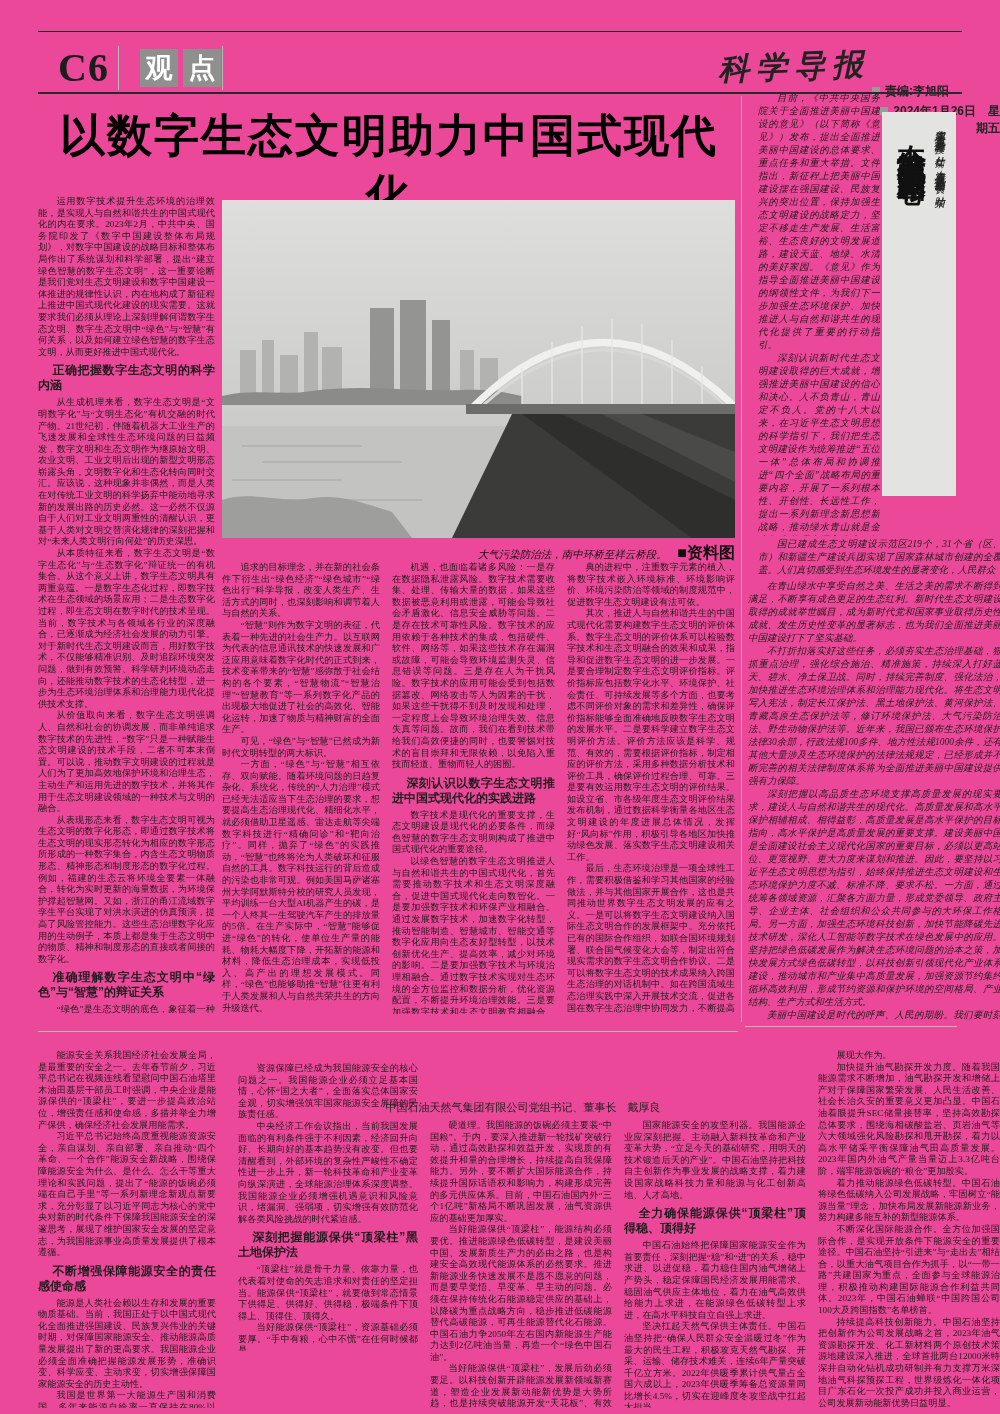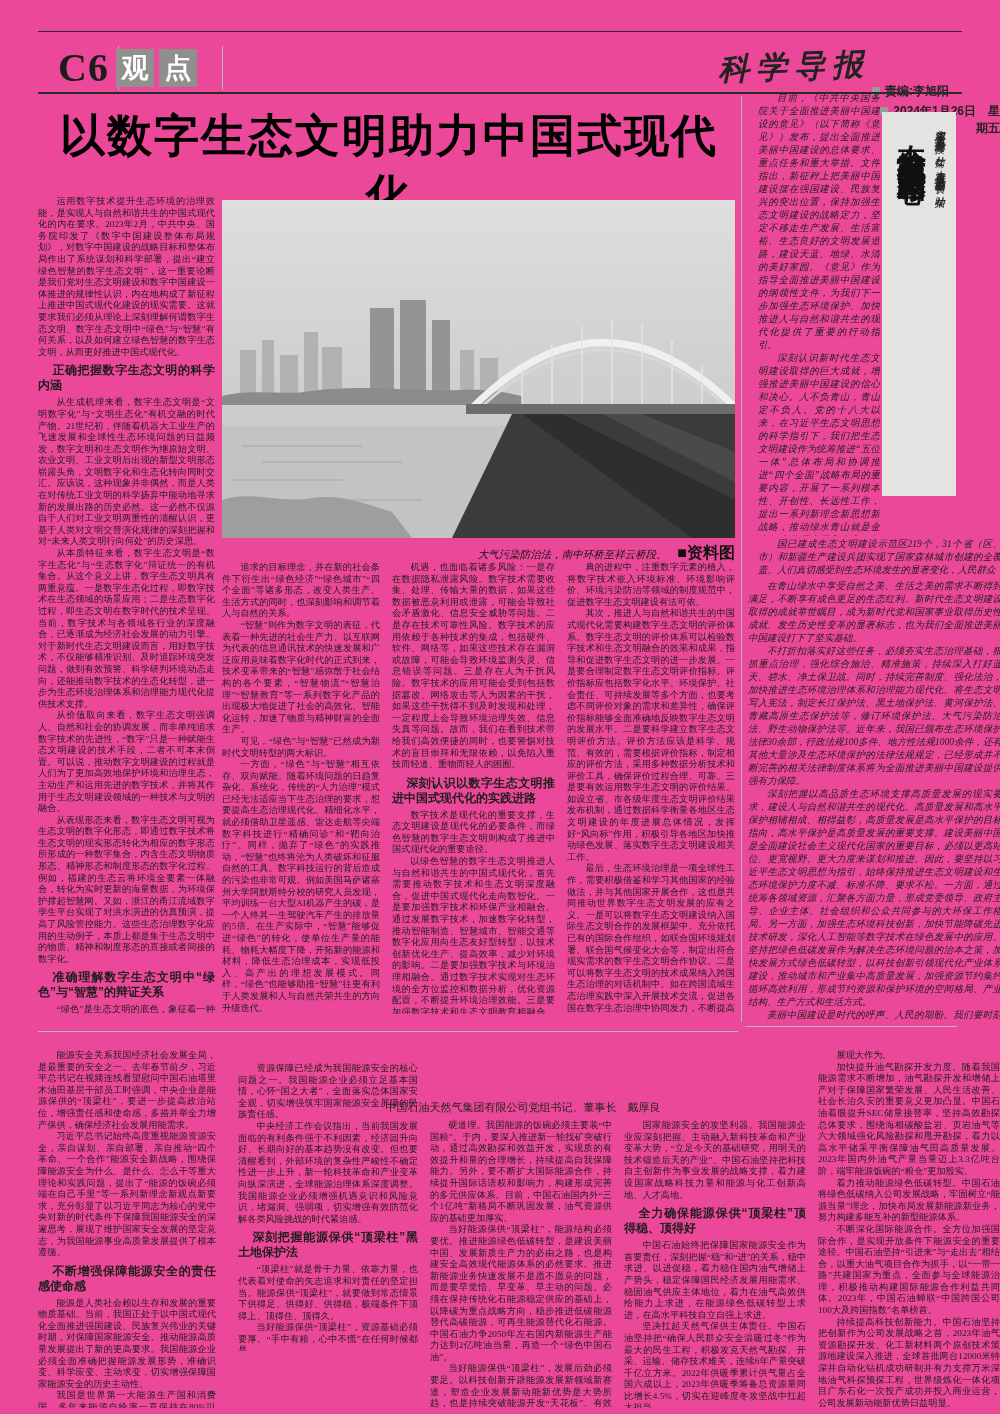--- a/index.html
+++ b/index.html
@@ -41,21 +41,21 @@
   .bbyline{font-size:11px;text-align:center;color:#222;font-family:"Liberation Sans","DejaVu Sans",sans-serif;}
 </style>
 </head>
 <body>
 
 <div id="paper">
 
   <div class="rule" style="left:38px;top:31px;width:924px;height:1px;"></div>
   <div class="abs edition" style="left:58px;top:44px;">C6</div>
   <div class="rule-light abs" style="left:118px;top:46px;width:1px;height:44px;"></div>
-  <div class="abs" style="left:116px;top:49px;">
+  <div class="abs" style="left:140px;top:49px;">
     <span class="secblock">观</span><span class="secblock">点</span>
   </div>
   <div class="rule-light abs" style="left:222px;top:46px;width:1px;height:44px;"></div>
   <div class="abs masthead" style="left:718px;top:46px;">科学导报</div>
   <div class="abs hmeta" style="left:872px;top:46px;">
     <span class="sq"></span><span>责编:李旭阳</span>
   </div>
   <div class="abs hmeta" style="left:872px;top:66px;text-align:right;">
     <span class="sq"></span><span>2024年1月26日</span>　<span>星期五</span>
   </div>
@@ -128,21 +128,21 @@
           <line x1="60" y1="300" x2="200" y2="300"></line>
       </g>
       <path d="M0,338 L0,300 C30,290 60,304 90,298 C120,293 150,306 170,312 L190,338 Z" fill="#9e9e9c"></path>
     </svg>
   </div>
   <div class="abs caption" style="left:222px;top:543px;width:513px;">
     <span>大气污染防治法，南中环桥至祥云桥段。</span>　<b>■资料图</b>
   </div>
 
   <div class="col" style="left:222px;top:562px;width:158px;height:452px;">
-      <p class="para">追求的目标理念，并在新的社会条件下衍生出“绿色经济”“绿色城市”“四个全面”等诸多形态，改变人类生产、生活方式的同时，也深刻影响和调节着人与自然的关系。</p>
+      <p class="para">追求的目标理念，并在新的社会条件下衍生出“绿色经济”“绿色城市”“绿色出行”科学导报，改变人类生产、生活方式的同时，也深刻影响和调节着人与自然的关系。</p>
       <p class="para">“智慧”则作为数字文明的表征，代表着一种先进的社会生产力。以互联网为代表的信息通讯技术的快速发展和广泛应用意味着数字化时代的正式到来，技术变革带来的“智慧”感弥散于社会结构的各个要素，“智慧物流”“智慧治理”“智慧教育”等一系列数字化产品的出现极大地促进了社会的高效化、智能化运转，加速了物质与精神财富的全面生产。</p>
       <p class="para">可见，“绿色”与“智慧”已然成为新时代文明转型的两大标识。</p>
       <p class="para">一方面，“绿色”与“智慧”相互依存、双向赋能。随着环境问题的日趋复杂化、系统化，传统的“人力治理”模式已经无法适应当下生态治理的要求，想要提高生态治理现代化、精细化水平，就必须借助卫星遥感、雷达走航等尖端数字科技进行“精确问诊”和“靶向治疗”。同样，抛弃了“绿色”的实践推动，“智慧”也终将沦为人类破坏和征服自然的工具。数字科技运行的背后造成的污染也非常可观。例如美国马萨诸塞州大学阿默斯特分校的研究人员发现，平均训练一台大型AI机器产生的碳，是一个人终其一生驾驶汽车产生的排放量的5倍。在生产实际中，“智慧”能够促进“绿色”的转化，使单位生产量的能耗、物耗大幅度下降，开拓新的能源和材料，降低生态治理成本，实现低投入、高产出的理想发展模式。同样，“绿色”也能够助推“智慧”往更有利于人类发展和人与自然共荣共生的方向升级迭代。</p>
     </div>
   <div class="col" style="left:392px;top:562px;width:163px;height:452px;">
       <p class="para">机遇，也面临着诸多风险：一是存在数据隐私泄露风险。数字技术需要收集、处理、传输大量的数据，如果这些数据被恶意利用或泄露，可能会导致社会矛盾激化、信息安全威胁等问题。二是存在技术可靠性风险。数字技术的应用依赖于各种技术的集成，包括硬件、软件、网络等，如果这些技术存在漏洞或故障，可能会导致环境监测失灵、信息错误等问题。三是存在人为干扰风险。数字技术的应用可能会受到包括数据篡改、网络攻击等人为因素的干扰，如果这些干扰得不到及时发现和处理，一定程度上会导致环境治理失效、信息失真等问题。故而，我们在看到技术带给我们高效便捷的同时，也要警惕对技术的盲目崇拜和无限依赖，以免陷入重技而轻道、重物而轻人的困囿。</p>
       <h4 class="subhead">深刻认识以数字生态文明推进中国式现代化的实践进路</h4>
       <p class="para">数字技术是现代化的重要支撑，生态文明建设是现代化的必要条件，而绿色智慧的数字生态文明则构成了推进中国式现代化的重要途径。</p>
       <p class="para">以绿色智慧的数字生态文明推进人与自然和谐共生的中国式现代化，首先需要推动数字技术和生态文明深度融合，促进中国式现代化走向数智化。一是要加强数字技术和环保产业相融合。通过发展数字技术，加速数字化转型，推动智能制造、智慧城市、智能交通等数字化应用向生态友好型转型，以技术创新优化生产、提高效率，减少对环境的影响。二是要加强数字技术与环境治理相融合。通过数字技术实现对生态环境的全方位监控和数据分析，优化资源配置，不断提升环境治理效能。三是要加强数字技术和生态文明教育相融合。培养符合社会主义核心价值观的数字生态文明建设的人才队伍，推动数字教育向绿色智慧的数字生态文明转型，使数字技术更好地服务于人类社会的可持续发展。四是要加强数字技术和生态治理双向融合的制度保障，如在制定环境法</p>
     </div>

